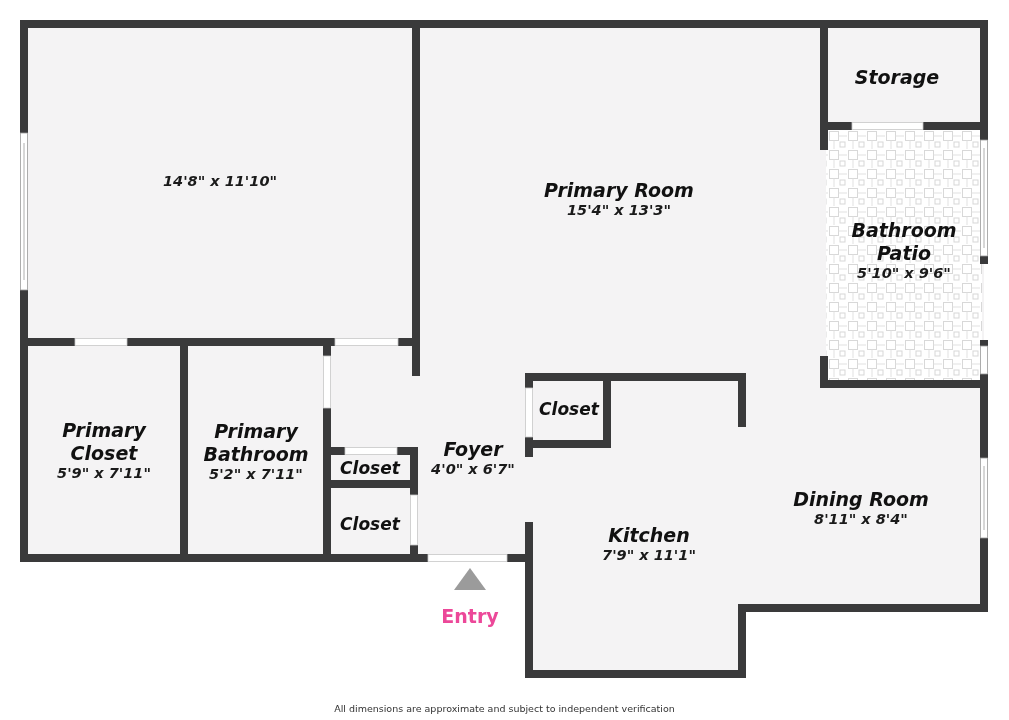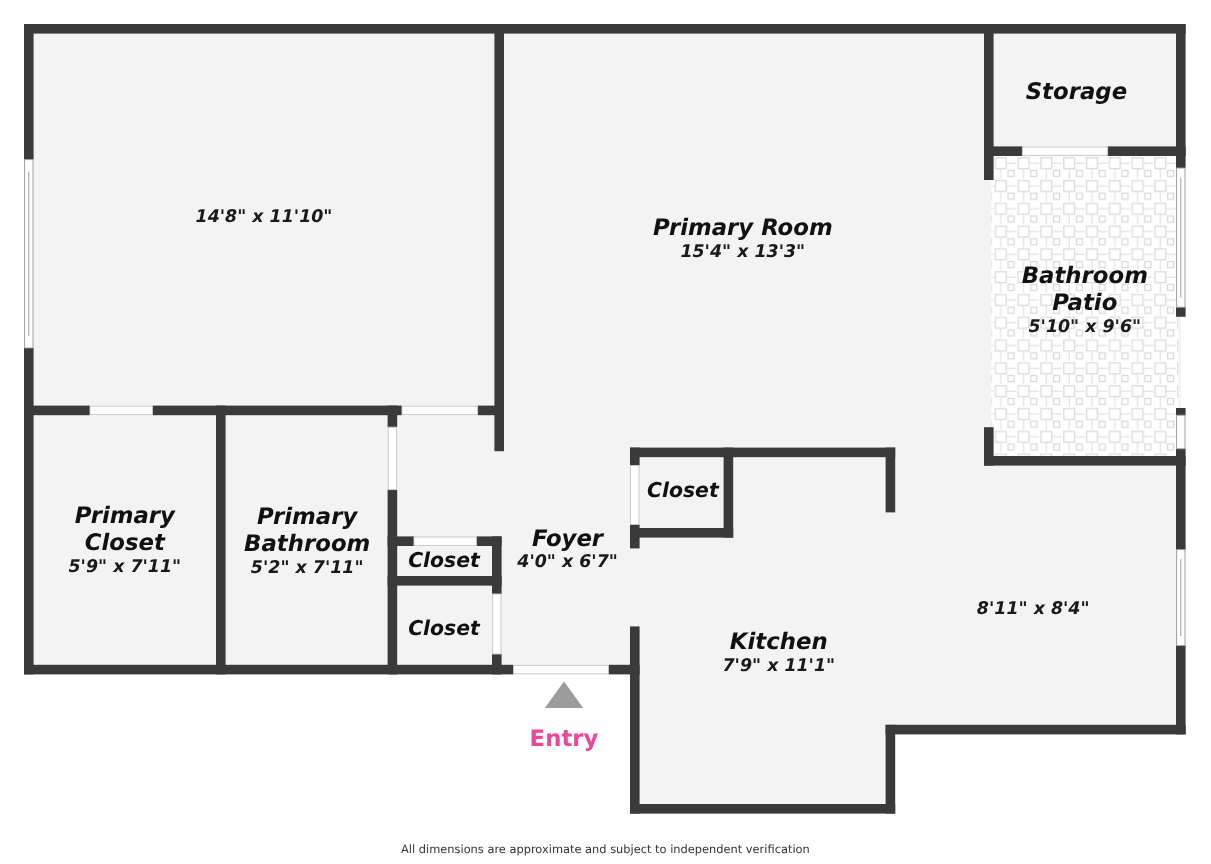--- a/index.html
+++ b/index.html
@@ -156,18 +156,19 @@
   <span class="room-name">Foyer</span>
   <span class="room-dim">4'0" x 6'7"</span>
 </div>
 
 <div class="label" style="left:649px; top:544px;">
   <span class="room-name">Kitchen</span>
   <span class="room-dim">7'9" x 11'1"</span>
 </div>
 
 <div class="label" style="left:861px; top:508px;">
+  <span class="room-name">Dining Room</span>
   <span class="room-dim">8'11" x 8'4"</span>
 </div>
 
 <div class="entry-label">Entry</div>
 
 <div class="footer">All dimensions are approximate and subject to independent verification</div>
 
 </body></html>

